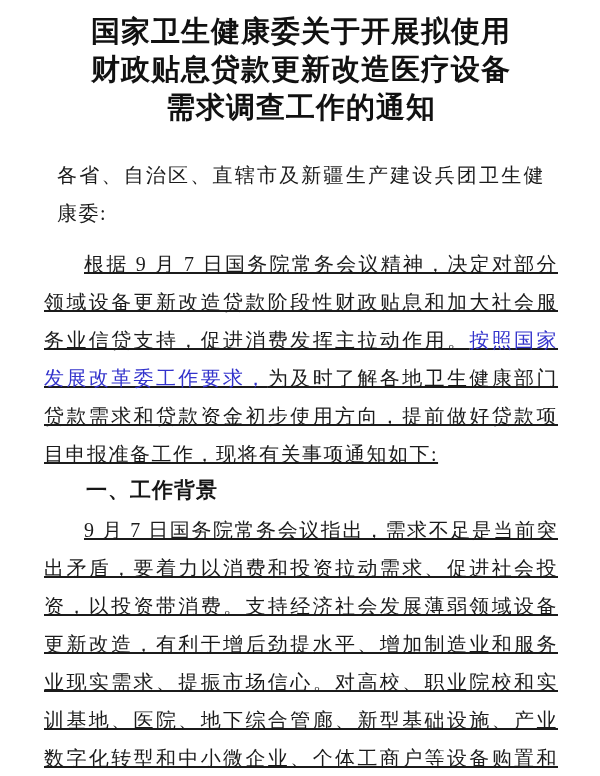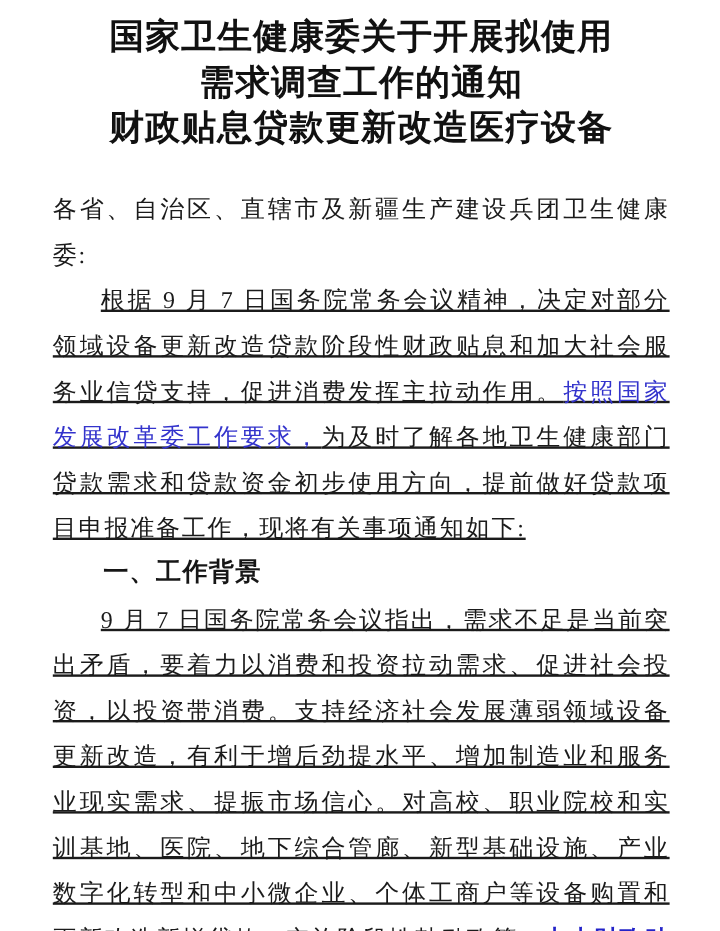--- a/index.html
+++ b/index.html
@@ -25,21 +25,21 @@
     letter-spacing: 1px;
   }
   .doc-body {
     margin-top: 30px;
     font-size: 20px;
     line-height: 38px;
     letter-spacing: 1.5px;
     text-align: justify;
   }
   .salutation {
-    margin: 0;
+    margin: 13px;
   }
   .para {
     margin: 0;
     text-indent: 2em;
     text-decoration: underline;
   }
   .section-heading {
     margin: 0;
     text-indent: 2em;
     font-family: Liberation Mono, monospace;
@@ -60,22 +60,22 @@
     letter-spacing: 1px;
   }
 </style>
 </head>
 <body>
 
 <div class="page">
 
   <h1 class="doc-title">
     <div>国家卫生健康委关于开展拟使用</div>
+    <div>财政贴息贷款更新改造医疗设备</div>
     <div>需求调查工作的通知</div>
-    <div>财政贴息贷款更新改造医疗设备</div>
   </h1>
 
   <div class="doc-body">
 
     <p class="salutation">各省、自治区、直辖市及新疆生产建设兵团卫生健康委:</p>
 
     <p class="para"><span>根据 9 月 7 日国务院常务会议精神，决定对部分领域设备更新改造贷款阶段性财政贴息和加大社会服务业信贷支持，促进消费发挥主拉动作用。</span><span class="link-run">按照国家发展改革委工作要求，</span><span>为及时了解各地卫生健康部门贷款需求和贷款资金初步使用方向，提前做好贷款项目申报准备工作，现将有关事项通知如下:</span></p>
 
     <h2 class="section-heading">一、工作背景</h2>
 

